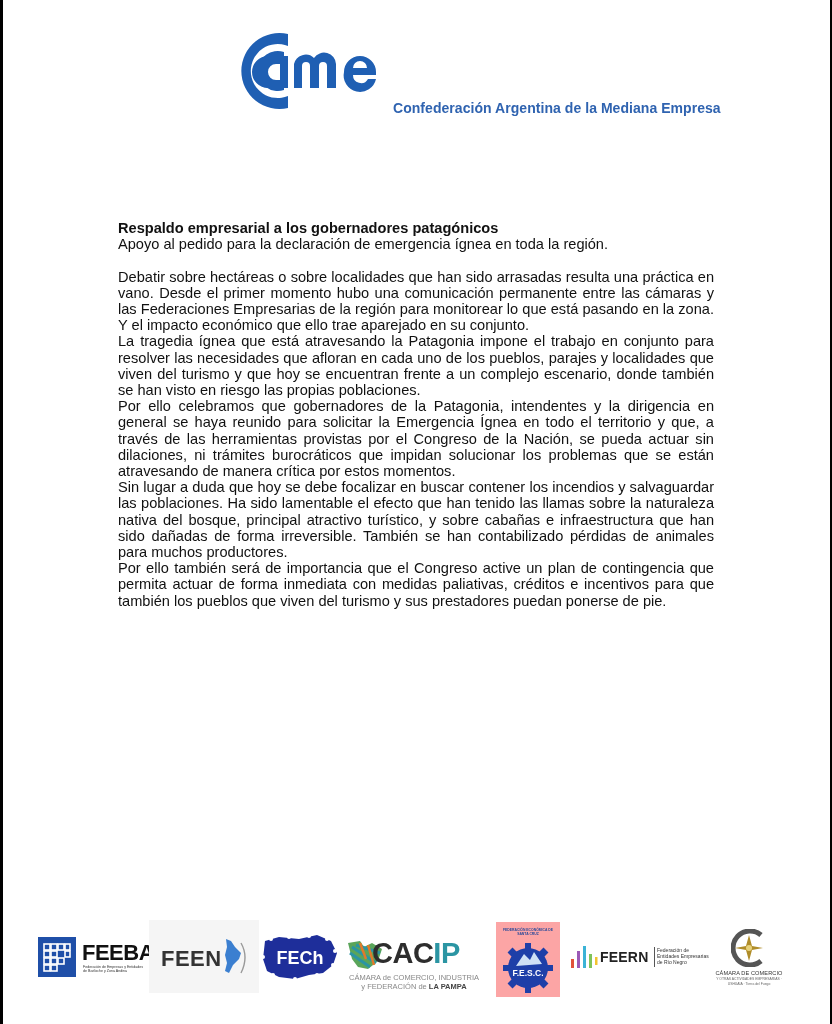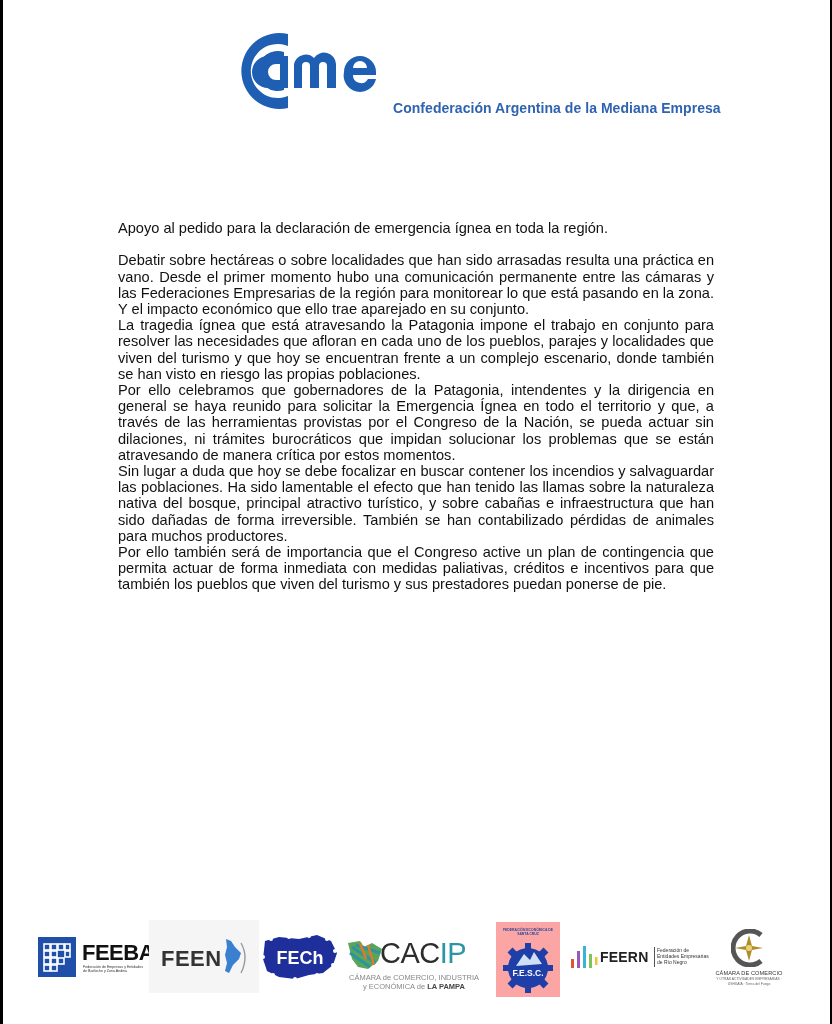--- a/index.html
+++ b/index.html
@@ -27,21 +27,21 @@
     .feeba-box { position: absolute; left: 0; top: 0; width: 38px; height: 40px; background: #1f4fa8; }
     .feeba-name { position: absolute; left: 44px; top: 3px; font-size: 22px; font-weight: bold; color: #111; letter-spacing: -0.5px; }
     .feeba-sub { position: absolute; left: 45px; top: 28px; font-size: 3.6px; color: #333; width: 62px; line-height: 4px; }
 
     .feen { left: 149px; top: 5px; width: 110px; height: 73px; background: #f5f5f5; }
     .feen-name { position: absolute; left: 12px; top: 26px; font-size: 22px; font-weight: bold; color: #333; letter-spacing: 0.5px; }
     .feen-map { position: absolute; left: 74px; top: 17px; width: 24px; height: 40px; }
 
     .fech { left: 259px; top: 16px; width: 82px; height: 52px; }
     .cacip { left: 344px; top: 22px; width: 140px; height: 62px; }
-    .cacip-name { position: absolute; left: 36px; top: 0px; font-size: 29px; font-weight: normal; color: #2d2d2d; letter-spacing: -0.5px; }
+    .cacip-name { position: absolute; left: 28px; top: 0px; font-size: 29px; font-weight: bold; color: #2d2d2d; letter-spacing: -0.5px; }
     .cacip-name .ip { color: #2b95a3; }
     .cacip-sub { position: absolute; left: 2px; top: 36px; width: 136px; font-size: 7.5px; color: #888; text-align: center; line-height: 9px; }
     .cacip-sub b { color: #444; }
 
     .fesc { left: 496px; top: 7px; width: 64px; height: 75px; background: #fca5a5; }
     .fesc-top { position: absolute; left: 6px; top: 6px; width: 52px; font-size: 3.4px; color: #2a4a9a; text-align: center; line-height: 4px; font-weight: bold; }
 
     .feern { left: 568px; top: 28px; width: 140px; height: 30px; }
     .feern-name { position: absolute; left: 32px; top: 6px; font-size: 14px; font-weight: bold; color: #222; letter-spacing: 0.2px; }
     .feern-div { position: absolute; left: 86px; top: 4px; width: 1px; height: 20px; background: #555; }
@@ -67,20 +67,21 @@
     <path d="M36 26 h20 v32 h-20 a16 16 0 0 1 0 -32 Z M44 34 a8 8 0 0 0 0 16 h4 v-16 Z" fill="#1f5fb3" fill-rule="evenodd"></path>
 
     <path d="M62 58 V34 a12 12 0 0 1 20 -6 a12 12 0 0 1 22 6 V58 h-9 V36 a4 4 0 0 0 -8 0 V58 h-9 V36 a4 4 0 0 0 -8 0 V58 Z" fill="#1f5fb3"></path>
 
     <path d="M112 42 a16 16 0 1 1 32 0 v3 h-23 a8 8 0 0 0 15 4 h8 a16 16 0 0 1 -32 -7 Z M121 38 h14 a7 7 0 0 0 -14 0 Z" fill="#1f5fb3" fill-rule="evenodd"></path>
   </svg>
   <div class="came-subtitle">Confederación Argentina de la Mediana Empresa</div>
 </div>
 
 <div class="article">
+  <span class="article-title">Respaldo empresarial a los gobernadores patagónicos</span>
   <span class="article-subtitle">Apoyo al pedido para la declaración de emergencia ígnea en toda la región.</span>
   <div class="spacer"></div>
   <p class="para">Debatir sobre hectáreas o sobre localidades que han sido arrasadas resulta una práctica en vano. Desde el primer momento hubo una comunicación permanente entre las cámaras y las Federaciones Empresarias de la región para monitorear lo que está pasando en la zona. Y el impacto económico que ello trae aparejado en su conjunto.</p>
   <p class="para">La tragedia ígnea que está atravesando la Patagonia impone el trabajo en conjunto para resolver las necesidades que afloran en cada uno de los pueblos, parajes y localidades que viven del turismo y que hoy se encuentran frente a un complejo escenario, donde también se han visto en riesgo las propias poblaciones.</p>
   <p class="para">Por ello celebramos que gobernadores de la Patagonia, intendentes y la dirigencia en general se haya reunido para solicitar la Emergencia Ígnea en todo el territorio y que, a través de las herramientas provistas por el Congreso de la Nación, se pueda actuar sin dilaciones, ni trámites burocráticos que impidan solucionar los problemas que se están atravesando de manera crítica por estos momentos.</p>
   <p class="para">Sin lugar a duda que hoy se debe focalizar en buscar contener los incendios y salvaguardar las poblaciones. Ha sido lamentable el efecto que han tenido las llamas sobre la naturaleza nativa del bosque, principal atractivo turístico, y sobre cabañas e infraestructura que han sido dañadas de forma irreversible. También se han contabilizado pérdidas de animales para muchos productores.</p>
   <p class="para">Por ello también será de importancia que el Congreso active un plan de contingencia que permita actuar de forma inmediata con medidas paliativas, créditos e incentivos para que también los pueblos que viven del turismo y sus prestadores puedan ponerse de pie.</p>
 </div>
 
 <div class="footer">
@@ -137,21 +138,21 @@
 
   <div class="logo cacip">
     <svg style="position:absolute;left:2px;top:2px" width="38" height="32" viewBox="0 0 38 32">
       <path d="M2 4 L14 2 L18 8 L26 4 L36 10 L32 22 L22 30 L12 28 L6 20 Z" fill="#5aa55a"></path>
       <path d="M6 8 L30 24 M10 6 L34 14 M4 14 L24 28" stroke="#2b95a3" stroke-width="3"></path>
       <path d="M14 4 L20 20 M22 6 L28 26" stroke="#e07a2a" stroke-width="2.5"></path>
     </svg>
     <div class="cacip-name"><span>CAC</span><span class="ip">IP</span></div>
     <div class="cacip-sub">
       <div>CÁMARA de COMERCIO, INDUSTRIA</div>
-      <div><span>y ECONÓMICA de </span><b>LA PAMPA</b></div>
+      <div><span>y FEDERACIÓN de </span><b>LA PAMPA</b></div>
     </div>
   </div>
 
   <div class="logo fesc">
     <div class="fesc-top">FEDERACIÓN ECONÓMICA DE SANTA CRUZ</div>
     <svg style="position:absolute;left:6px;top:20px" width="52" height="52" viewBox="0 0 52 52">
       <g fill="#1e3fa8">
         <circle cx="26" cy="26" r="20"></circle>
         <rect x="23" y="1" width="6" height="8"></rect>
           <rect x="23" y="43" width="6" height="8"></rect>

